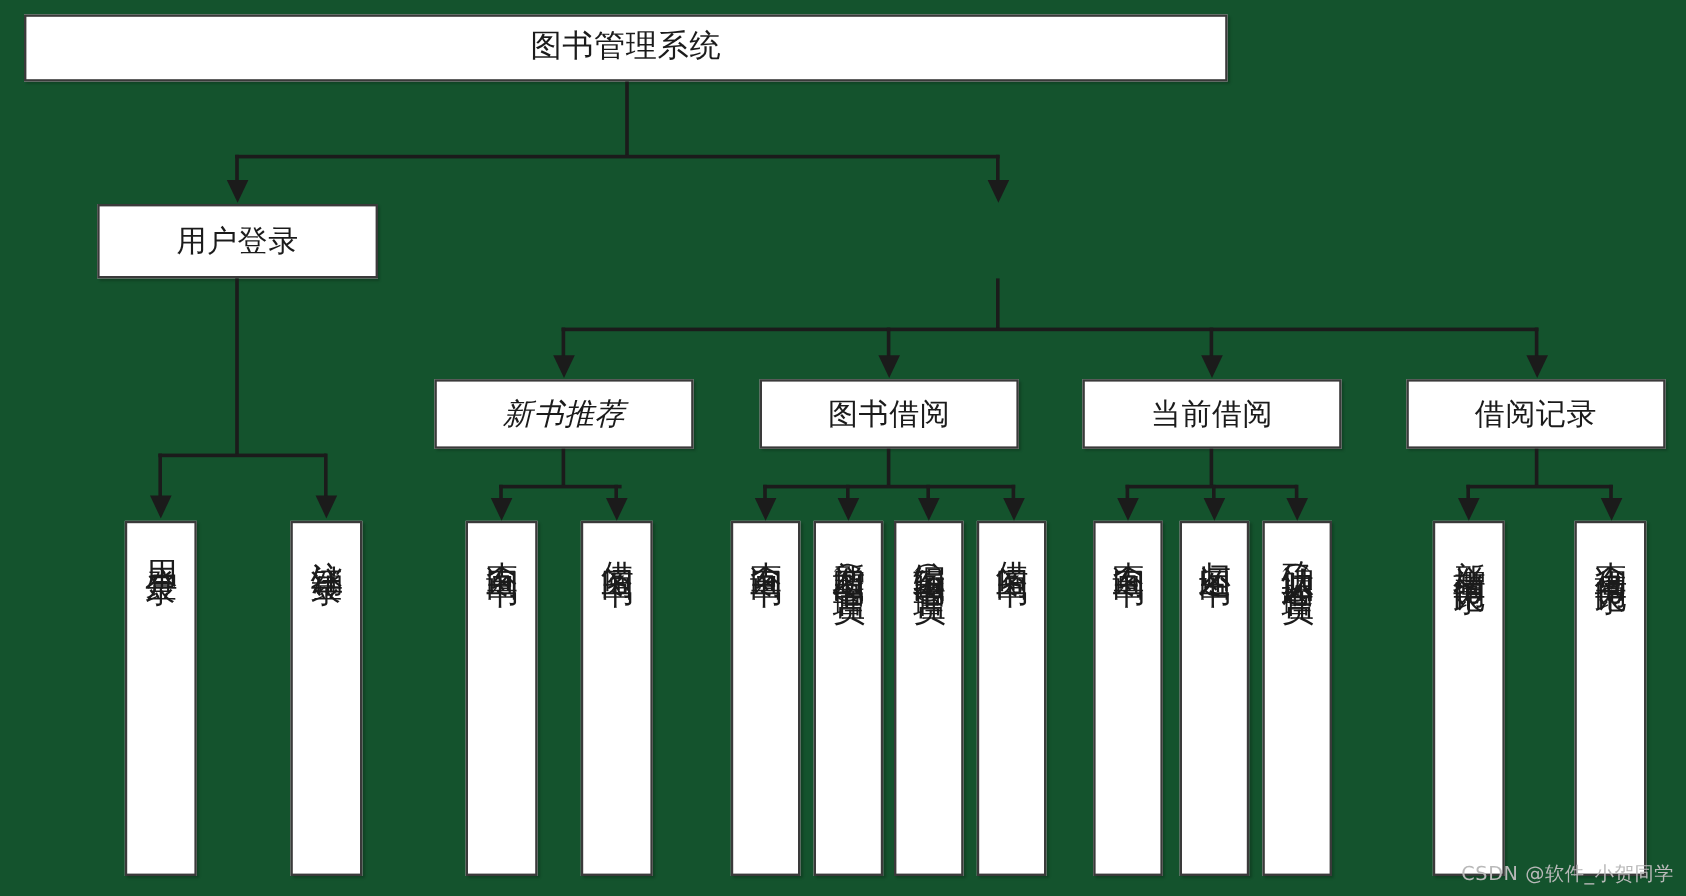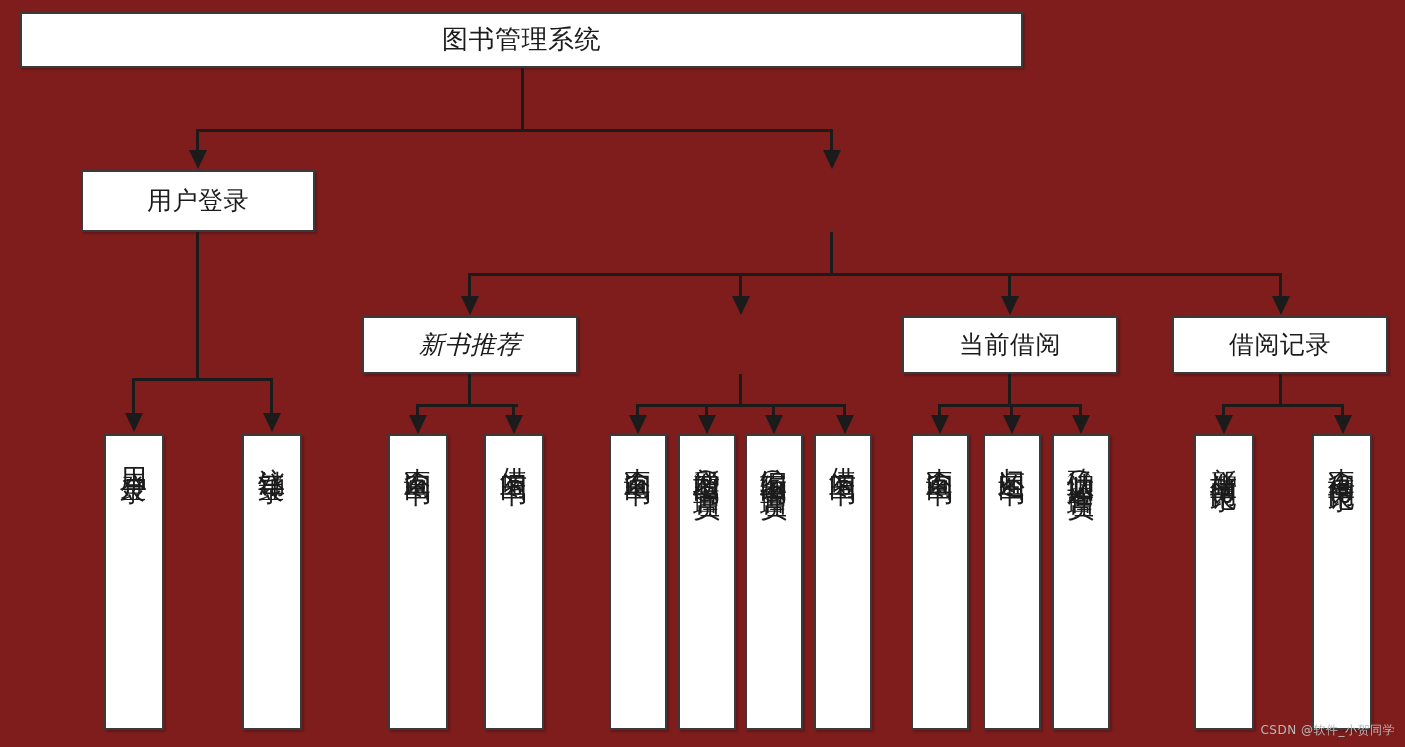--- a/index.html
+++ b/index.html
@@ -7,21 +7,21 @@
     padding: 0;
     background: #ffffff;
   }
   body {
     font-family: "DejaVu Sans", "Liberation Sans", sans-serif;
   }
   #canvas {
     position: relative;
     width: 1405px;
     height: 747px;
-    background: #7f1d1d;
+    background: #14532d;
     overflow: hidden;
   }
   .node {
     position: absolute;
     box-sizing: border-box;
     background: #ffffff;
     border: 2px solid #3a3a3a;
     box-shadow: 2px 2px 2px rgba(0,0,0,0.22);
     display: flex;
     align-items: center;
@@ -67,21 +67,21 @@
     width: 0;
     height: 0;
     border-left: 9px solid transparent;
     border-right: 9px solid transparent;
     border-top: 19px solid #1b1b1b;
   }
   #watermark {
     position: absolute;
     right: 10px;
     bottom: 8px;
-    font-size: 12px;
+    font-size: 16px;
     color: #b9b9b9;
     letter-spacing: 0.5px;
     white-space: nowrap;
     pointer-events: none;
     text-align: center;
   }
 </style>
 </head>
 <body>
 
@@ -93,20 +93,23 @@
 
   <div class="node h" style="left:81px; top:170px; width:234px; height:62px;">
     <span class="lbl">用户登录</span>
   </div>
 
 
   <div class="node h" style="left:362px; top:316px; width:216px; height:58px;font-style:italic;">
     <span class="lbl">新书推荐</span>
   </div>
 
+  <div class="node h" style="left:633px; top:316px; width:216px; height:58px;">
+    <span class="lbl">图书借阅</span>
+  </div>
 
   <div class="node h" style="left:902px; top:316px; width:216px; height:58px;">
     <span class="lbl">当前借阅</span>
   </div>
 
   <div class="node h" style="left:1172px; top:316px; width:216px; height:58px;">
     <span class="lbl">借阅记录</span>
   </div>
 
   <div class="node v" style="left:104px; top:434px; width:60px; height:296px;">

